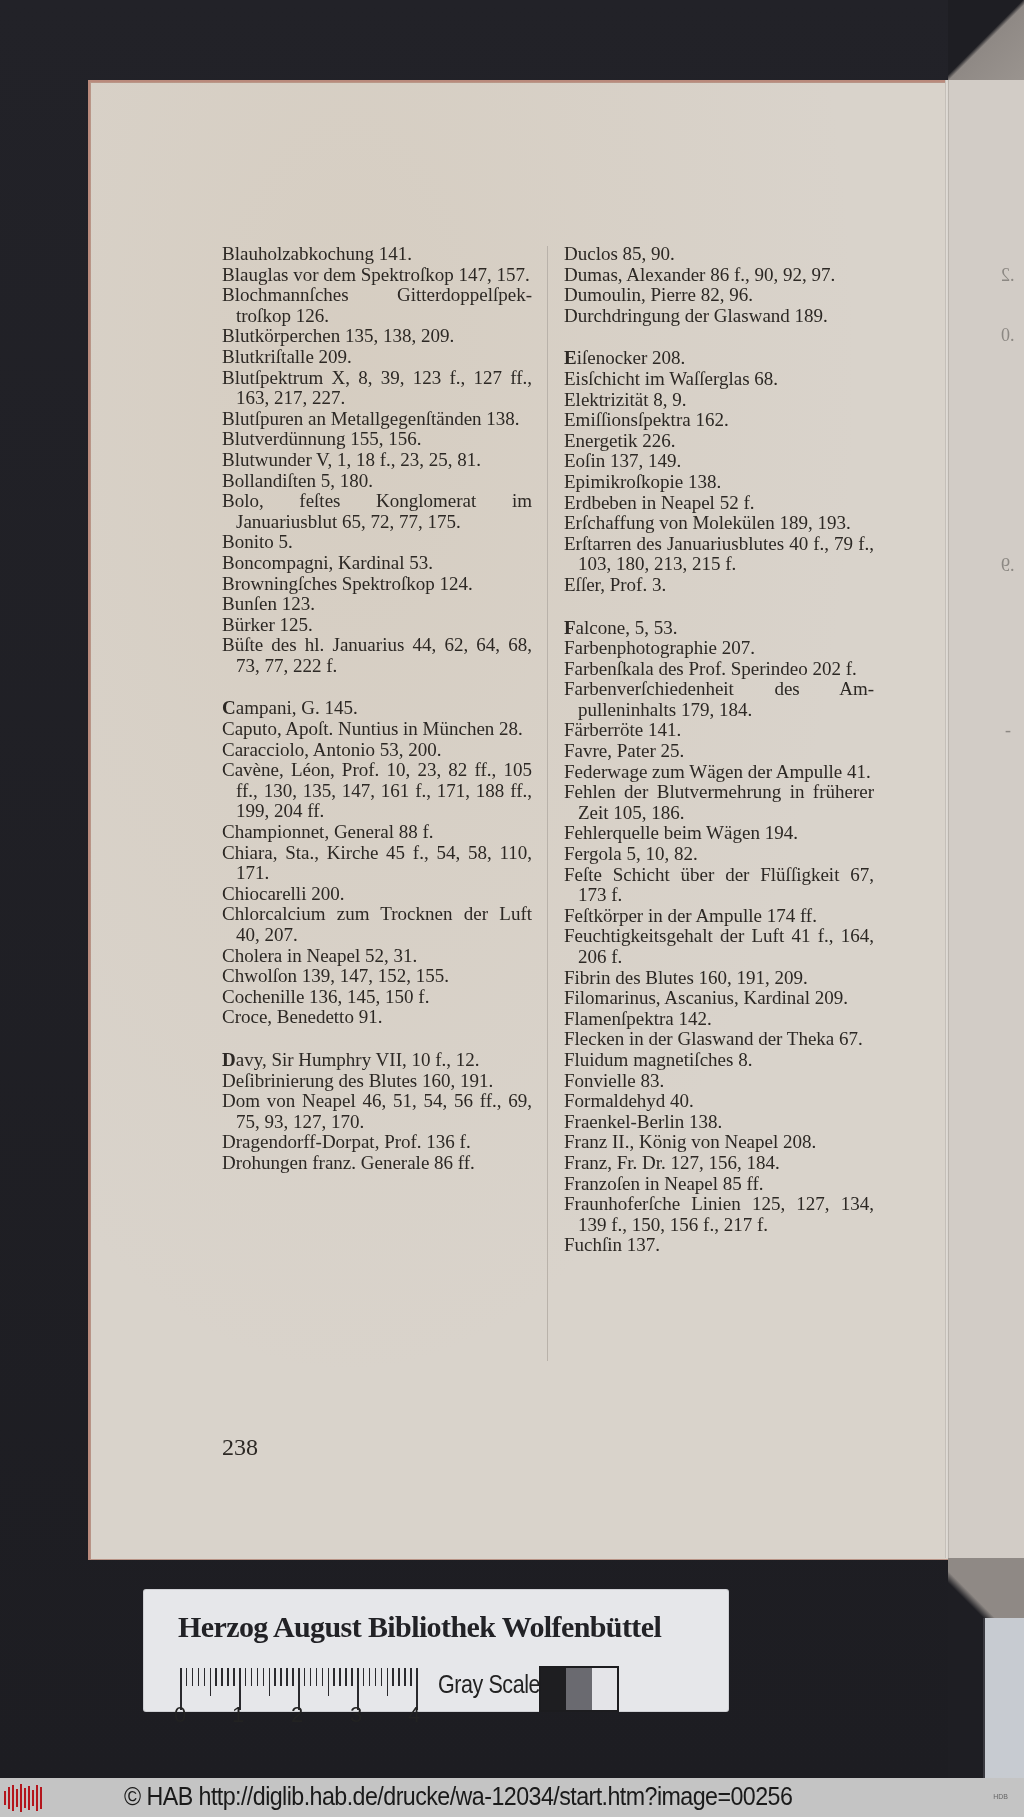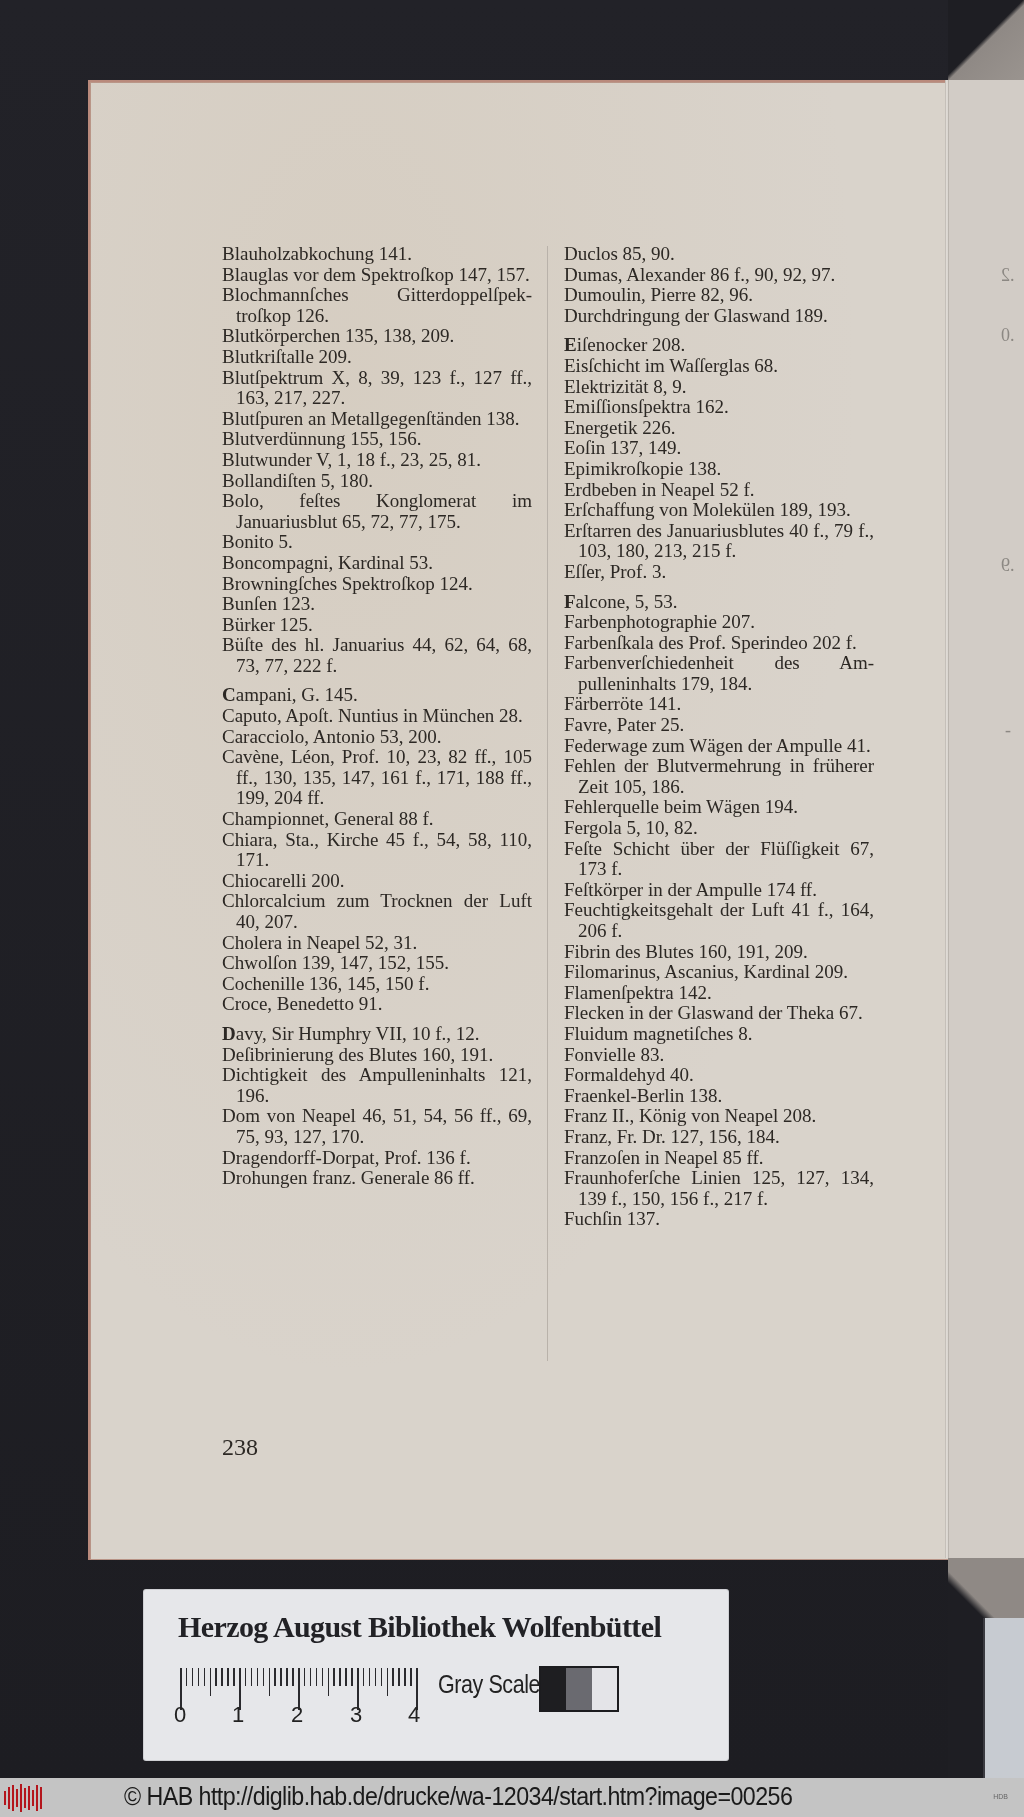--- a/index.html
+++ b/index.html
@@ -55,27 +55,27 @@
   .col.right { left:564px; }
   .divider {
     position:absolute; left:547px; top:246px; width:1px; height:1115px;
     background:#b9b2aa;
   }
   .entry {
     text-align:justify; text-align-last:left;
     padding-left:14px; text-indent:-14px;
     margin:0;
   }
-  .entry.gap { margin-top:9px; }
+  .entry.gap { margin-top:22px; }
   .entry .lead { font-weight:bold; }
   .page-number {
     position:absolute; left:222px; top:1434px; font-size:24px; color:#2c2824;
   }
   .hab-label {
-    position:absolute; left:144px; top:1590px; width:584px; height:170px;
+    position:absolute; left:144px; top:1590px; width:584px; height:121px;
     background:#e6e7ea; border-radius:2px;
     box-shadow:0 0 0 1px #cfd0d4;
   }
   .hab-title {
     position:absolute; left:34px; top:20px;
     font-family:"Liberation Serif", serif; font-weight:bold;
     font-size:30px; letter-spacing:-0.6px; color:#222226;
   }
   .ruler {
     position:absolute; left:36px; top:78px; width:242px; height:44px;
@@ -157,21 +157,20 @@
     <p class="entry">Championnet, General 88 f.</p>
     <p class="entry">Chiara, Sta., Kirche 45 f., 54, 58, 110, 171.</p>
     <p class="entry">Chiocarelli 200.</p>
     <p class="entry">Chlorcalcium zum Trocknen der Luft 40, 207.</p>
     <p class="entry">Cholera in Neapel 52, 31.</p>
     <p class="entry">Chwolſon 139, 147, 152, 155.</p>
     <p class="entry">Cochenille 136, 145, 150 f.</p>
     <p class="entry">Croce, Benedetto 91.</p>
     <p class="entry gap"><span class="lead">D</span>avy, Sir Humphry VII, 10 f., 12.</p>
     <p class="entry">Deſibrinierung des Blutes 160, 191.</p>
-    <p class="entry">Dichtigkeit des Ampulleninhalts 121, 196.</p>
     <p class="entry">Dom von Neapel 46, 51, 54, 56 ff., 69, 75, 93, 127, 170.</p>
     <p class="entry">Dragendorff-Dorpat, Prof. 136 f.</p>
     <p class="entry">Drohungen franz. Generale 86 ff.</p>
   </div>
 <div class="divider"></div>
 <div class="col right" id="col-right">
     <p class="entry">Duclos 85, 90.</p>
     <p class="entry">Dumas, Alexander 86 f., 90, 92, 97.</p>
     <p class="entry">Dumoulin, Pierre 82, 96.</p>
     <p class="entry">Durchdringung der Glaswand 189.</p>

